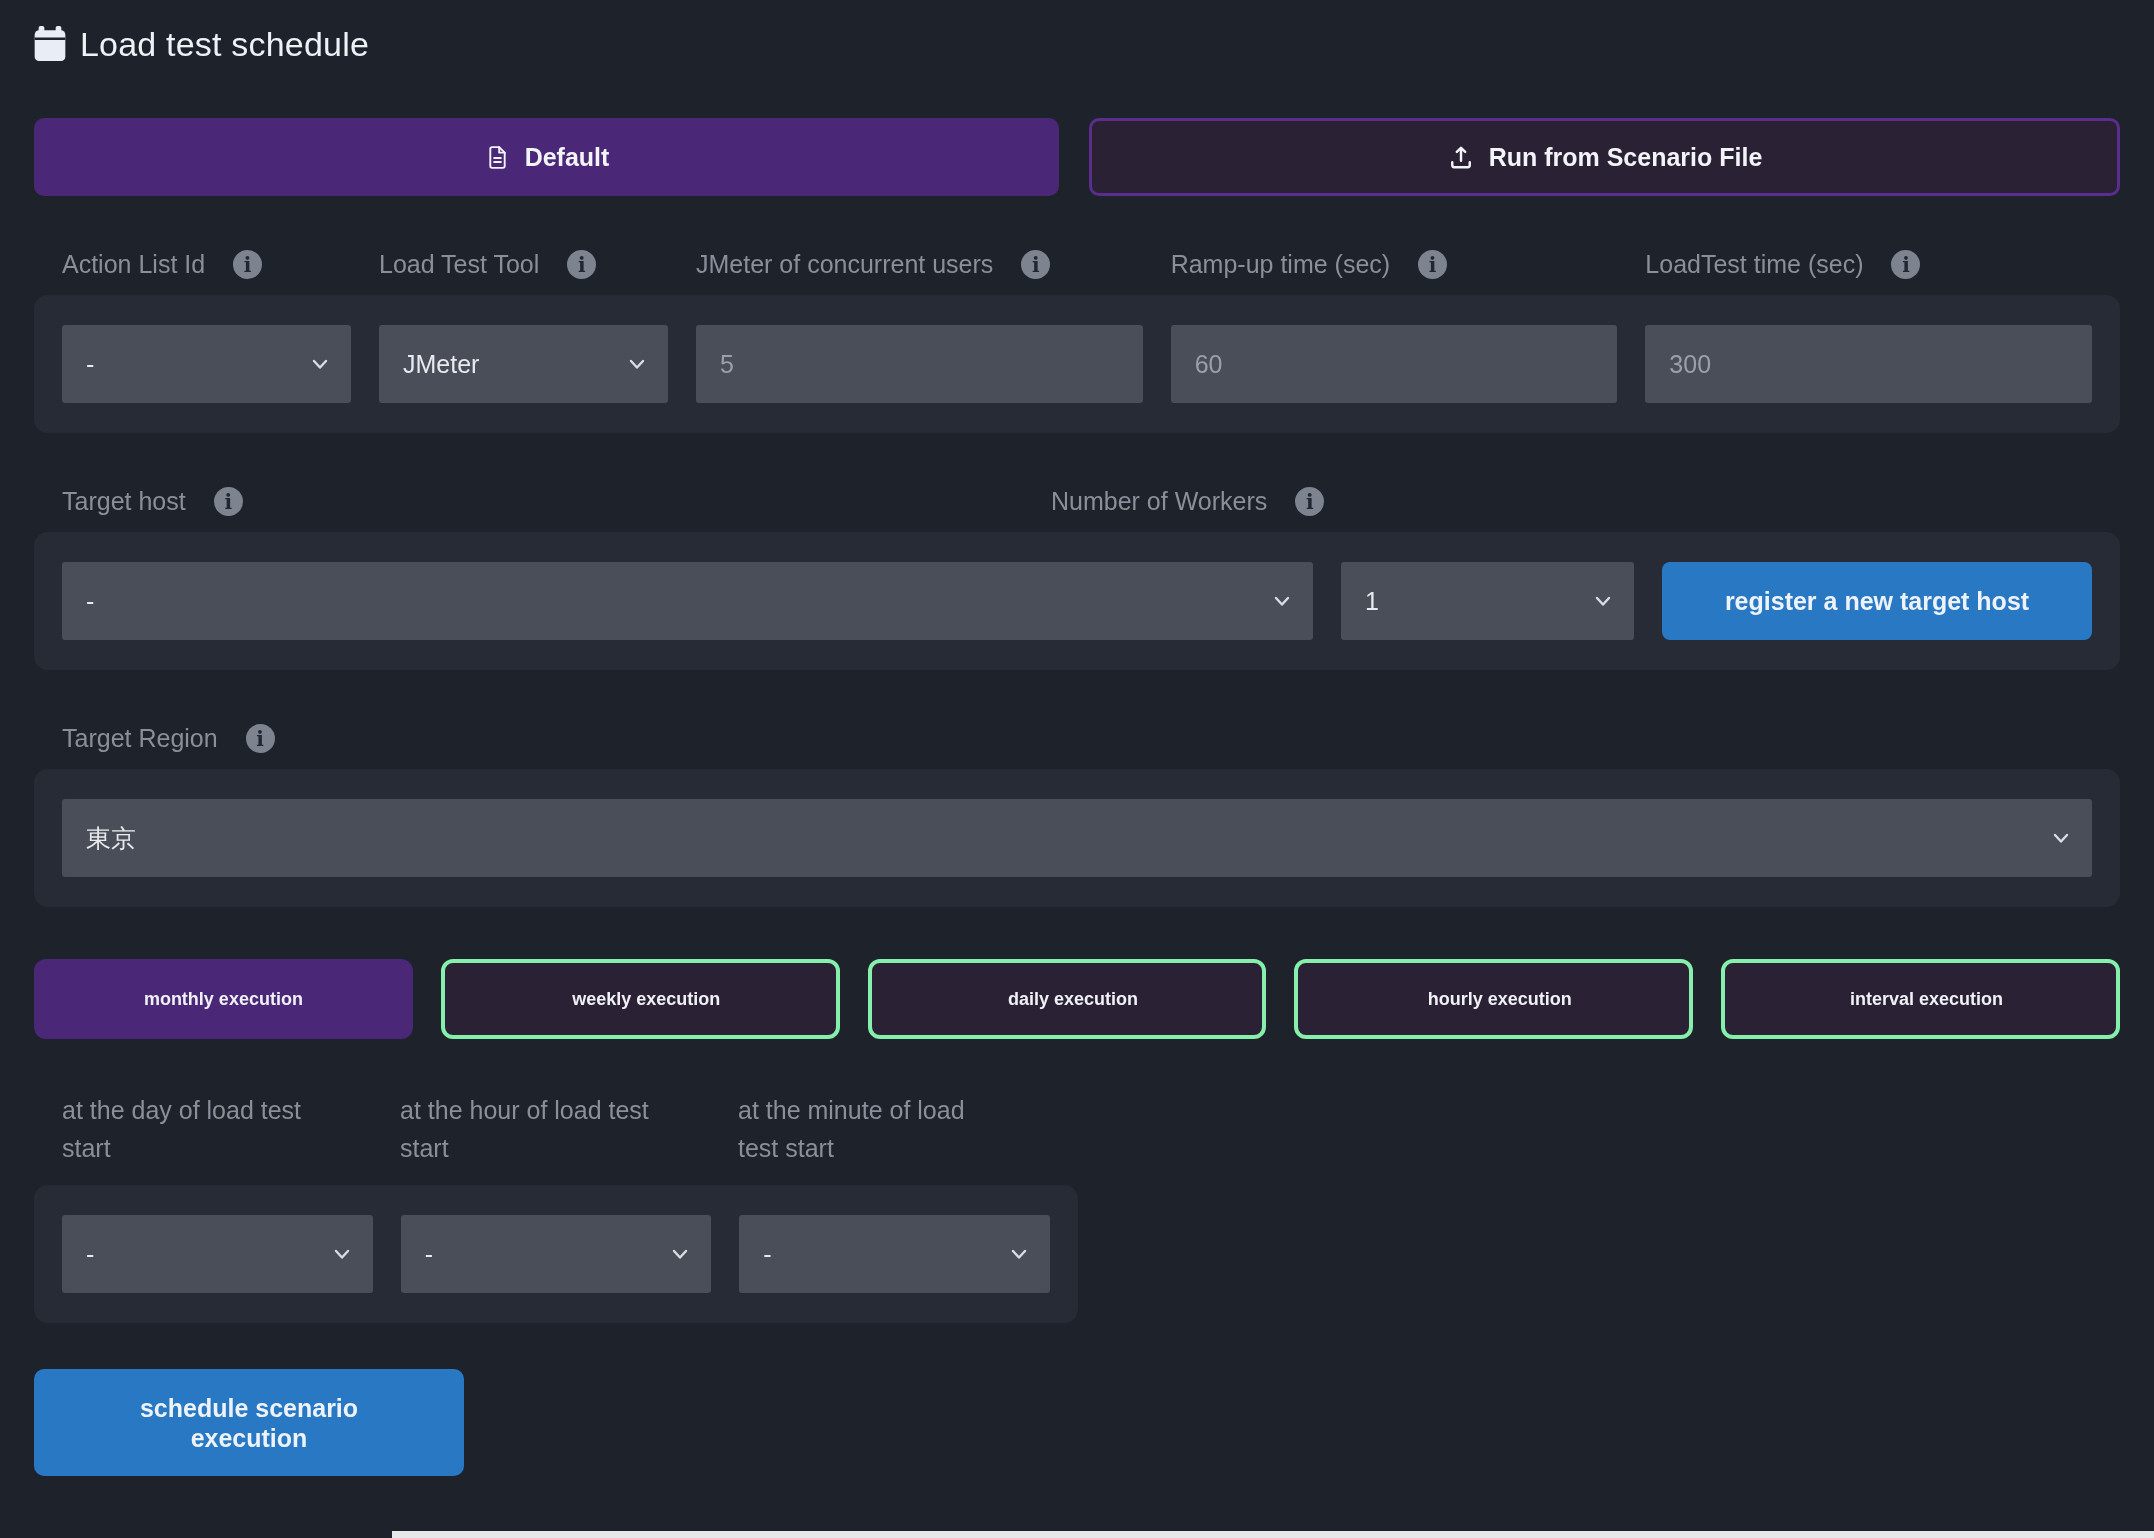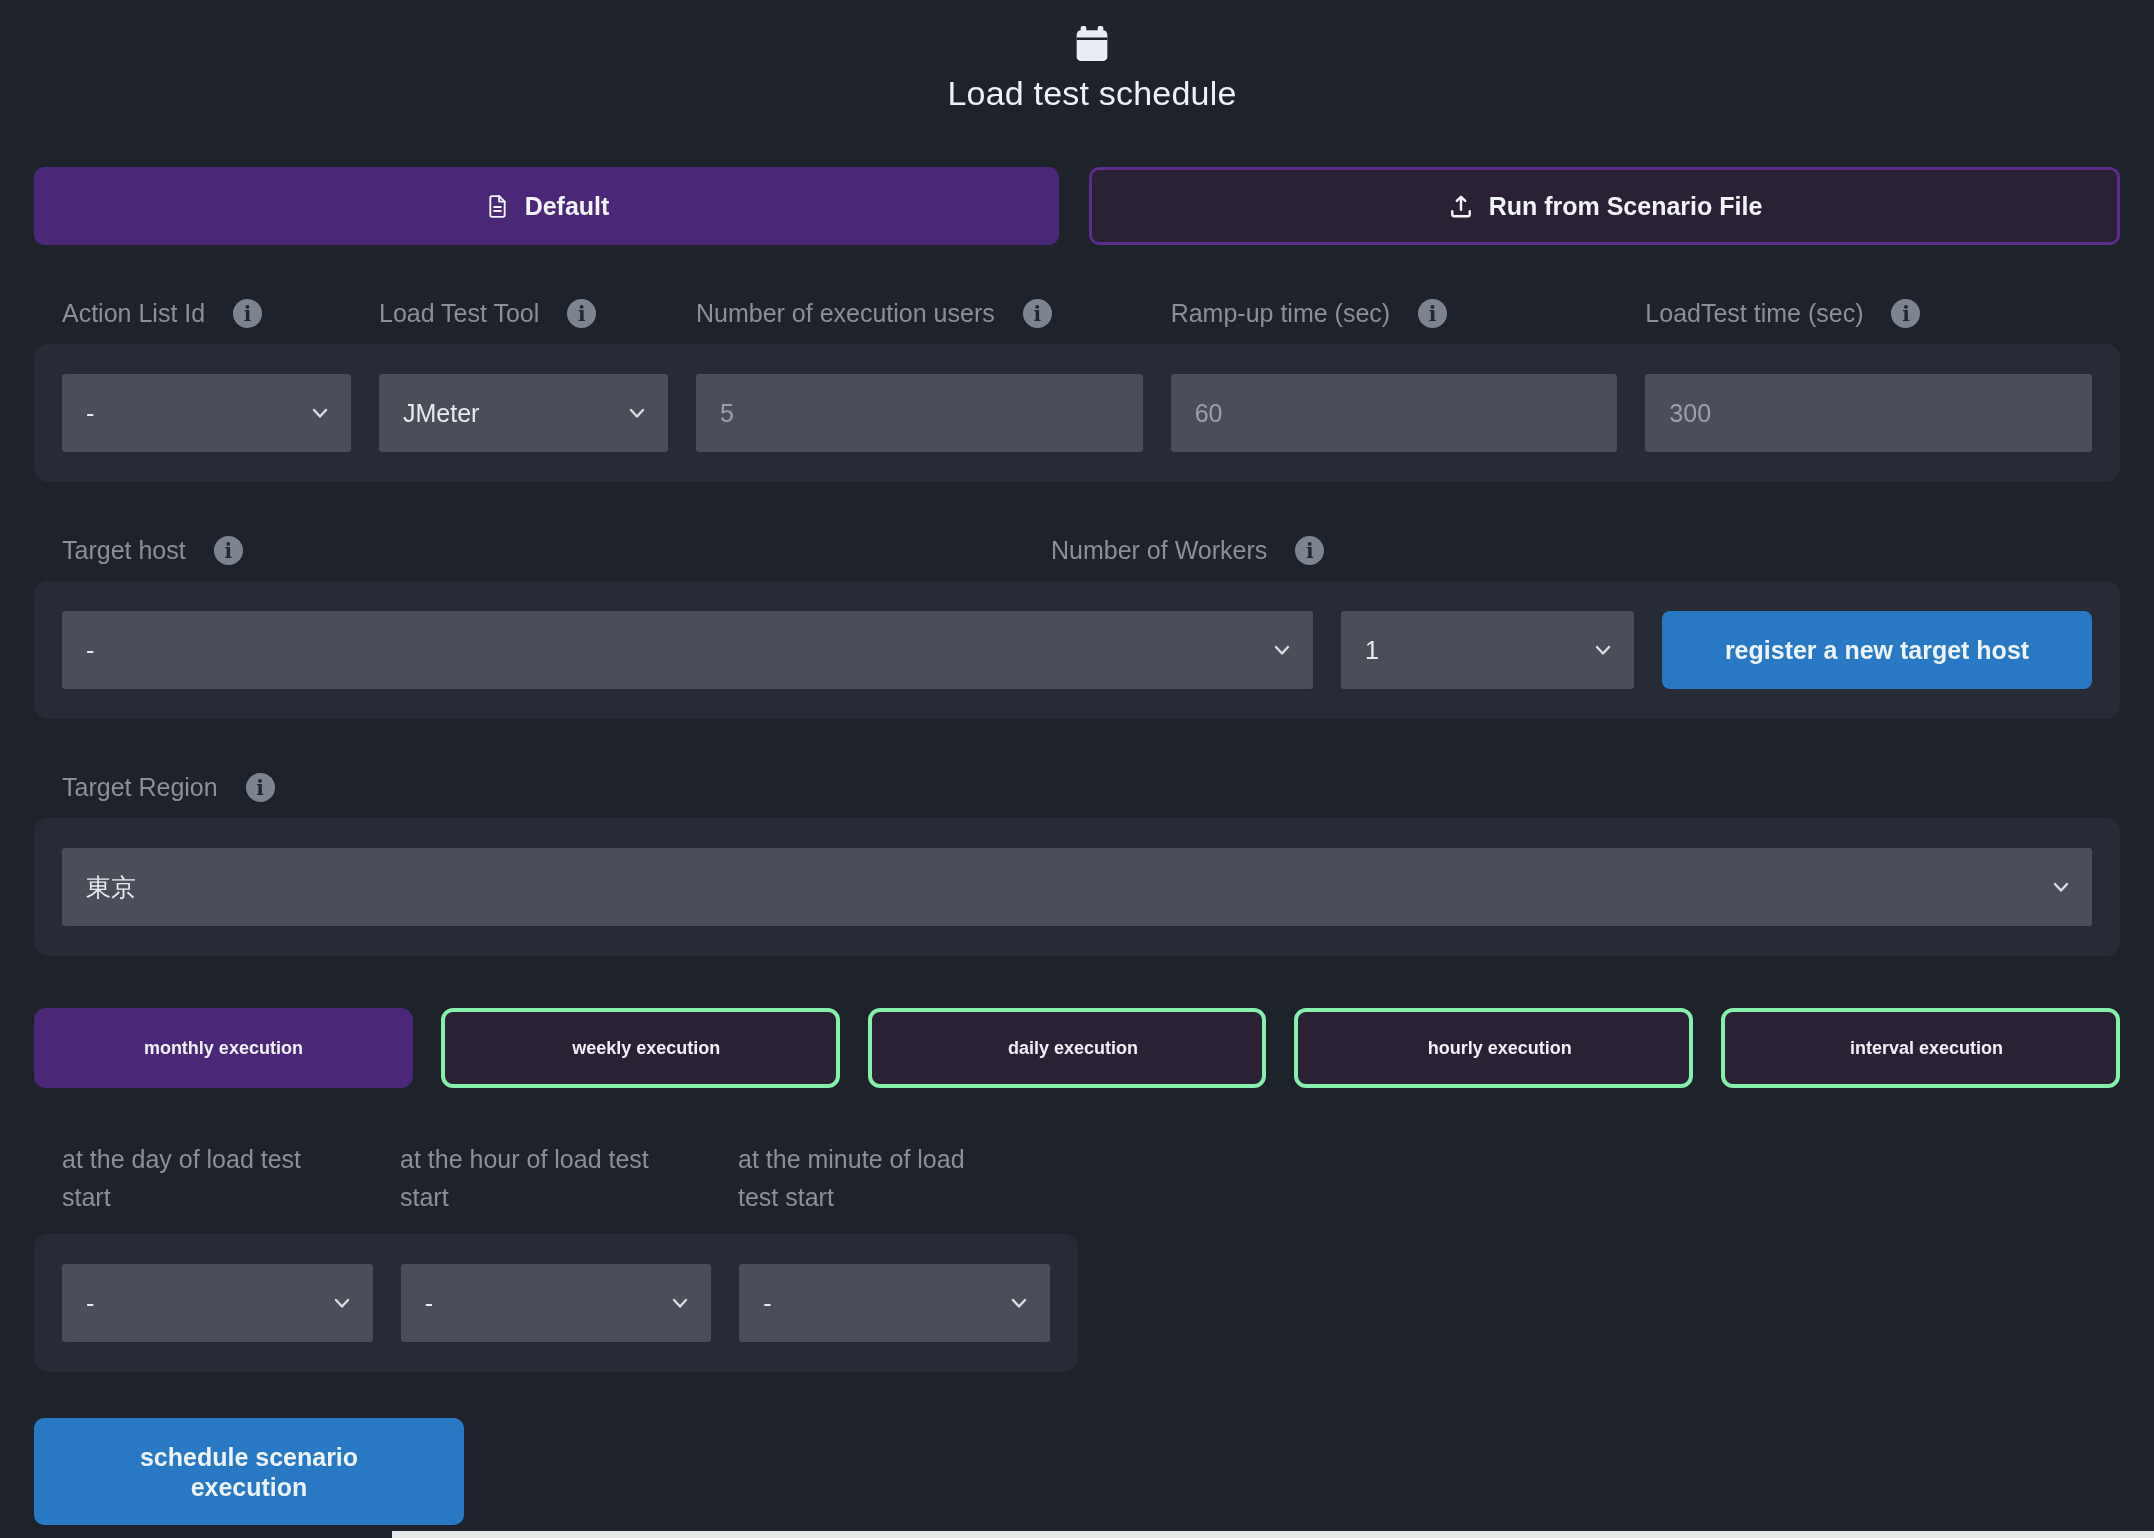--- a/index.html
+++ b/index.html
@@ -3,21 +3,21 @@
 <meta charset="utf-8">
 <style>
   html,body{margin:0;padding:0;}
   body{
     width:2154px;height:1538px;
     background:#1e222b;
     font-family:"Liberation Sans",sans-serif;
     position:relative;overflow:hidden;
     -webkit-font-smoothing:antialiased;
   }
-  .header{display:flex;align-items:center;gap:10px;padding:24px 0 0 30px;flex-direction:column;}
+  .header{display:flex;align-items:center;gap:10px;padding:24px 0 0 30px;}
   .page-title{color:#eef1f6;font-size:34px;font-weight:500;letter-spacing:.2px;}
 
   .mode-row{display:flex;gap:30px;margin:54px 34px 0;}
   .mode-btn{flex:1;height:78px;border-radius:10px;display:flex;align-items:center;justify-content:center;gap:14px;
     font-size:25px;font-weight:bold;color:#f2f4f8;cursor:pointer;box-sizing:border-box;}
   .mode-btn.filled{background:#4a2777;}
   .mode-btn.outline{background:#2b2135;border:3px solid #5b2d8c;}
 
   .labels-row{margin:54px 34px 0;padding:0 28px;display:grid;gap:28px;}
   .cols-params{grid-template-columns:289px 289px 1fr 1fr 1fr;}
@@ -99,21 +99,21 @@
 <div class="labels-row cols-params">
   <div class="field-label">
     <span>Action List Id</span>
     <span class="info-icon">i</span>
   </div>
   <div class="field-label">
     <span>Load Test Tool</span>
     <span class="info-icon">i</span>
   </div>
   <div class="field-label">
-    <span>Number of execution users</span>
+    <span>JMeter of concurrent users</span>
     <span class="info-icon">i</span>
   </div>
   <div class="field-label">
     <span>Ramp-up time (sec)</span>
     <span class="info-icon">i</span>
   </div>
   <div class="field-label">
     <span>LoadTest time (sec)</span>
     <span class="info-icon">i</span>
   </div>

